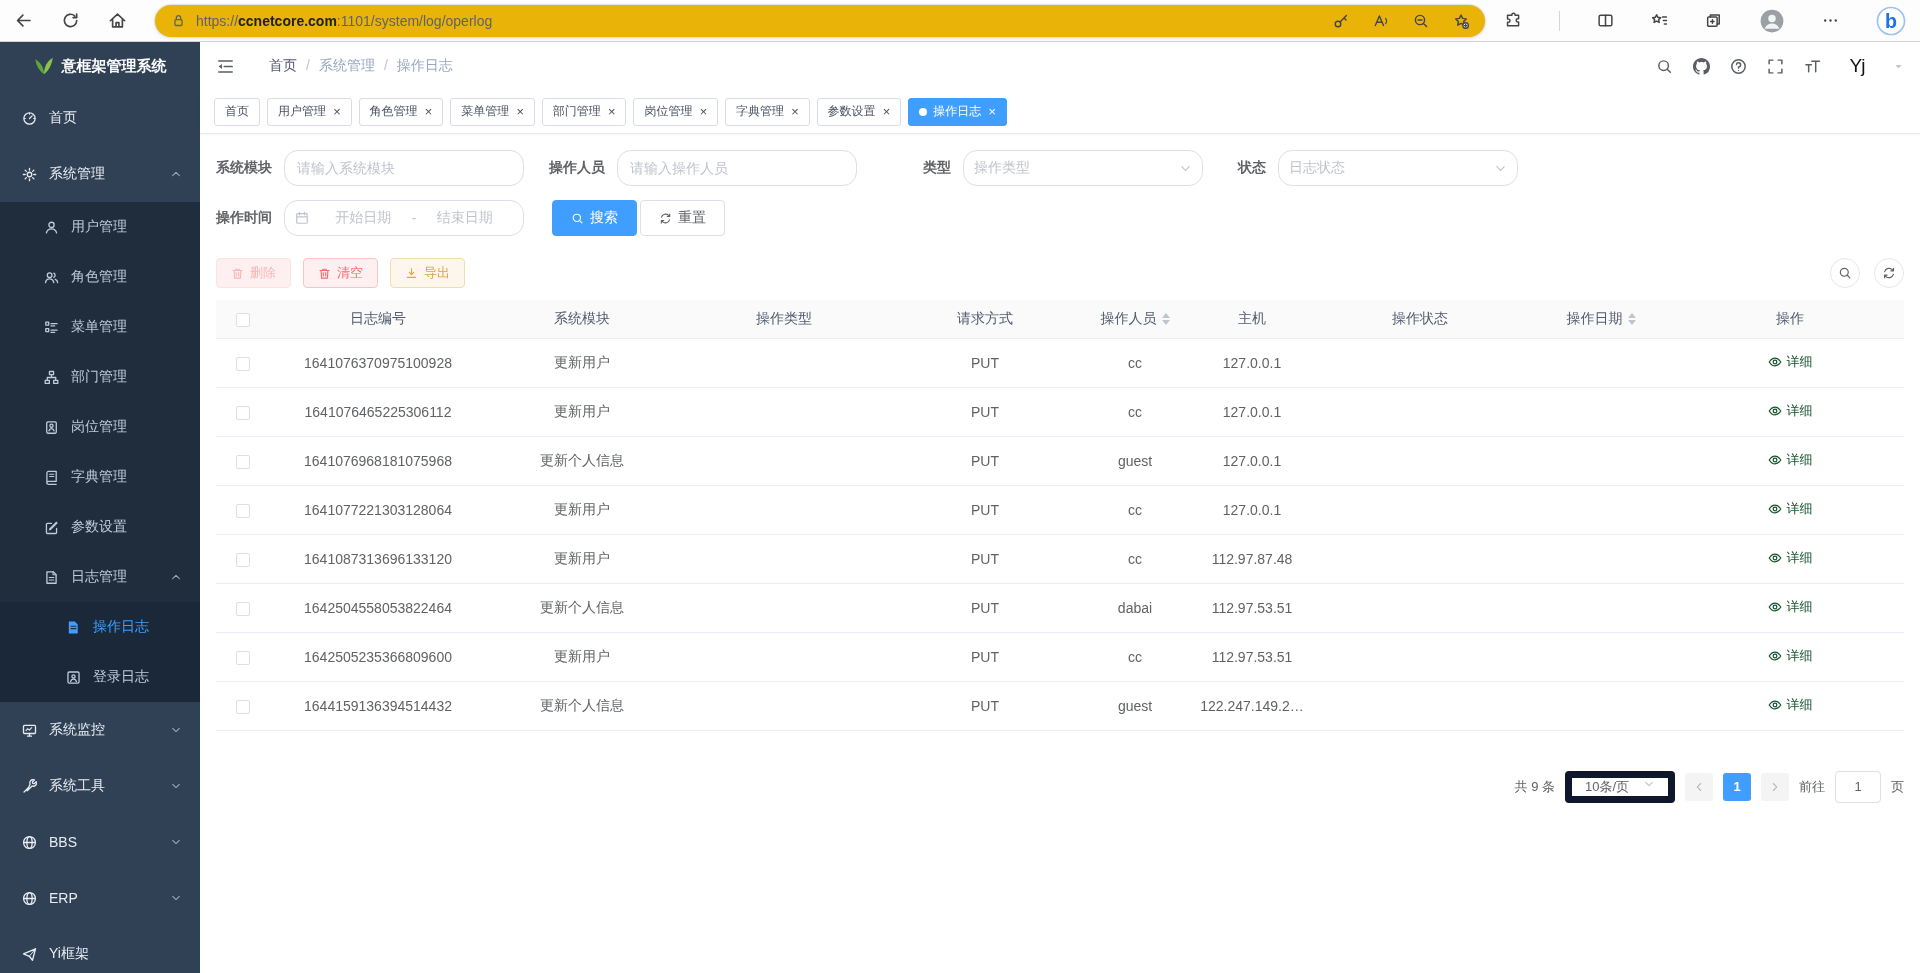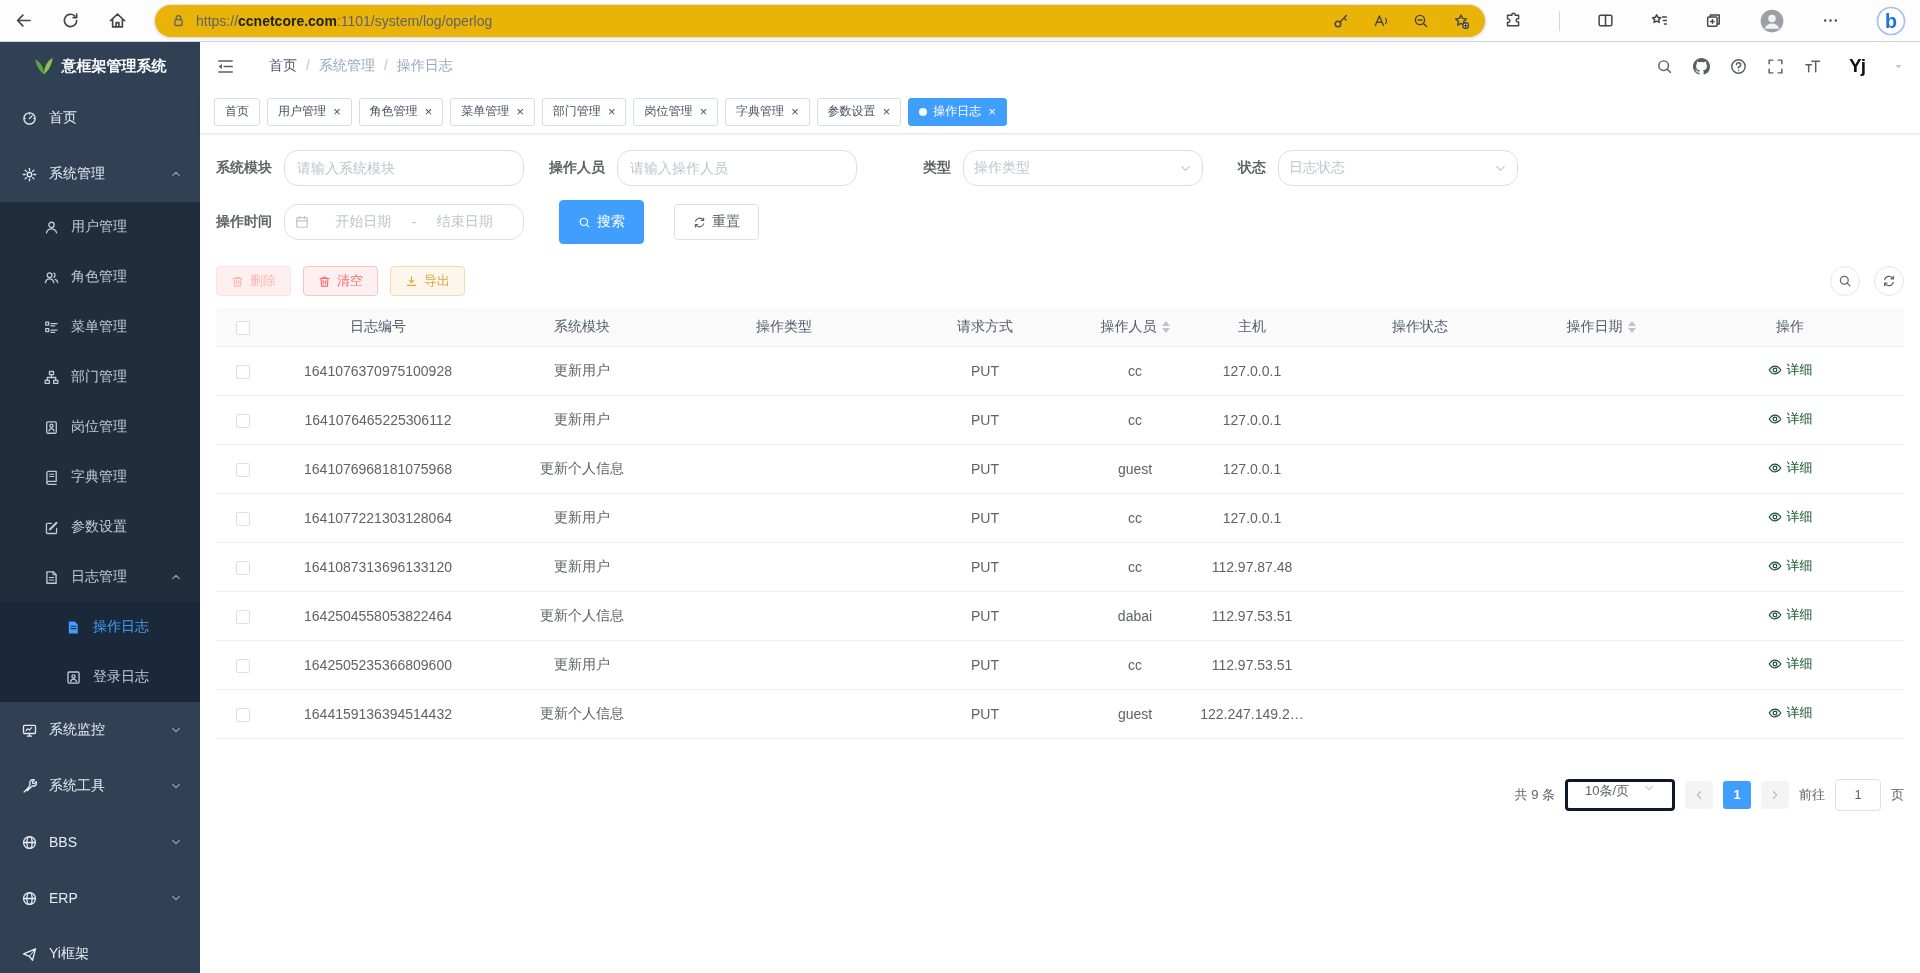--- a/index.html
+++ b/index.html
@@ -32,21 +32,21 @@
   .mi-arrow{margin-left:auto;margin-right:18px;font-size:12px;color:#9aa7b8}
   .mi-arrow.up svg{transform:rotate(180deg)}
   
   .main{flex:1;display:flex;flex-direction:column;background:#fff;min-width:0}
   .header-bar{height:48px;display:flex;align-items:center;padding:0 16px}
   .hamburger{font-size:19px;color:#5a5e66;cursor:pointer;margin-right:16px}
   .breadcrumb{display:flex;align-items:center;font-size:14px;color:#515a6e}
   .bc-sep{margin:0 9px;color:#c0c4cc}
   .bc-item.dim .bc-label{color:#97a8be}
   .topbar-icons{margin-left:auto;display:flex;align-items:center;gap:20px;font-size:17px;color:#5a5e66}
-  .yj-avatar{width:32px;height:32px;display:flex;align-items:center;justify-content:center;font-weight:700;font-size:19px;letter-spacing:-1px;color:#111;cursor:pointer}
+  .yj-avatar{width:32px;height:32px;display:flex;align-items:center;justify-content:center;font-weight:400;font-size:19px;letter-spacing:-1px;color:#111;cursor:pointer}
   .caret{font-size:11px;color:#c0c4cc}
   
   .tab-bar{height:44px;display:flex;align-items:center;padding:0 14px;border-bottom:1px solid #e6e9f0;box-shadow:0 1px 3px rgba(0,0,0,.04)}
   .tab{display:inline-flex;align-items:center;height:28px;padding:0 10px;border:1px solid #d8dce5;border-radius:3px;margin-right:7px;font-size:12px;color:#495060;background:#fff;cursor:pointer;white-space:nowrap}
   .tab.active{background:#409eff;border-color:#409eff;color:#fff}
   .tab-dot{width:8px;height:8px;border-radius:50%;background:#fff;margin-right:6px}
   .tab-close{margin-left:7px;font-size:13px;line-height:1}
   
   .content{flex:1;padding:16px;position:relative}
   .f-row{display:flex;align-items:center;margin-bottom:14px}
@@ -55,42 +55,42 @@
   .inp{width:240px;padding:0 12px}
   .inp::placeholder{color:#bfc4cc}
   .sel{width:240px;display:flex;align-items:center;padding:0 10px;color:#bfc4cc;cursor:pointer}
   .sel .chev{margin-left:auto;font-size:13px;color:#c0c4cc}
   .g2{margin-left:25px}.g3{margin-left:66px}.g4{margin-left:35px}
   .date-inp{width:240px;display:flex;align-items:center;padding:0 10px;color:#bfc4cc}
   .date-inp .cal{font-size:14px;color:#c0c4cc;margin-right:6px}
   .date-part{flex:1;text-align:center}
   .btn{display:inline-flex;align-items:center;justify-content:center;gap:6px;border-radius:4px;cursor:pointer;font-size:14px;border:1px solid transparent}
   .btn .bi{font-size:13px;display:inline-flex}
-  .btn-search{height:44px;padding:0 18px;background:#409eff;border-color:#409eff;color:#fff;margin-left:35px}
-  .btn-reset{height:36px;padding:0 18px;background:#fff;border-color:#dcdfe6;color:#606266;margin-left:30px}
+  .btn-search{height:36px;padding:0 18px;background:#409eff;border-color:#409eff;color:#fff;margin-left:28px}
+  .btn-reset{height:36px;padding:0 18px;background:#fff;border-color:#dcdfe6;color:#606266;margin-left:3px}
   .toolbar{display:flex;align-items:center;margin:22px 0 12px}
   .btn-sm{height:30px;padding:0 14px;font-size:13px;margin-right:12px}
   .btn-del{background:#fef0f0;border-color:#fde2e2;color:#fab6b6;cursor:not-allowed}
   .btn-clear{background:#fef0f0;border-color:#fbc4c4;color:#f56c6c}
   .btn-export{background:#fdf6ec;border-color:#f5dab1;color:#e6a23c}
   .tool-right{margin-left:auto;display:flex;gap:14px}
   .circ{width:30px;height:30px;border-radius:50%;border:1px solid #e4e7ed;display:flex;align-items:center;justify-content:center;font-size:14px;color:#606266;cursor:pointer;background:#fff}
   
   table{width:100%;border-collapse:collapse;table-layout:fixed}
   th{height:38px;background:#fafafa;font-size:14px;color:#515a6e;font-weight:normal;border-bottom:1px solid #ebeef5;text-align:center}
   td{height:49px;font-size:14px;color:#606266;border-bottom:1px solid #ebeef5;text-align:center;overflow:hidden;white-space:nowrap;text-overflow:ellipsis}
   .cb{display:inline-block;width:14px;height:14px;border:1px solid #dcdfe6;border-radius:2px;background:#fff;vertical-align:middle;cursor:pointer}
   .sort{display:inline-flex;flex-direction:column;margin-left:5px;vertical-align:middle;cursor:pointer}
   .s-up{width:0;height:0;border:4px solid transparent;border-bottom:5px solid #c0c4cc;margin-bottom:2px}
   .s-down{width:0;height:0;border:4px solid transparent;border-top:5px solid #c0c4cc}
   .detail-link{display:inline-flex;align-items:center;gap:5px;color:#14532d;font-size:13px;cursor:pointer;text-decoration:none}
   .detail-link .i{font-size:14px;display:inline-flex}
   
   .pager{display:flex;align-items:center;justify-content:flex-end;gap:10px;margin-top:40px;font-size:13px;color:#606266}
-  .pg-sel{width:110px;height:32px;border:3px solid #0f172a;border-radius:4px;display:flex;align-items:flex-start;justify-content:center;gap:14px;color:#606266;cursor:pointer}
+  .pg-sel{width:110px;height:32px;border:7px solid #0f172a;border-radius:4px;display:flex;align-items:flex-start;justify-content:center;gap:14px;color:#606266;cursor:pointer}
   .pg-sel .chev{font-size:12px;color:#c0c4cc}
   .pg-btn{width:28px;height:28px;border-radius:3px;background:#f4f4f5;display:flex;align-items:center;justify-content:center;color:#a8abb2;font-size:12px;cursor:pointer}
   .pg-btn.cur{background:#409eff;color:#fff;font-weight:bold;font-size:13px}
   .pg-btn .rot-l svg{transform:rotate(90deg)}
   .pg-btn .rot-r svg{transform:rotate(-90deg)}
   .goto-inp{width:46px;height:32px;border:1px solid #dcdfe6;border-radius:4px;text-align:center;font-size:13px;color:#606266}
 </style>
 </head>
 <body>
 

